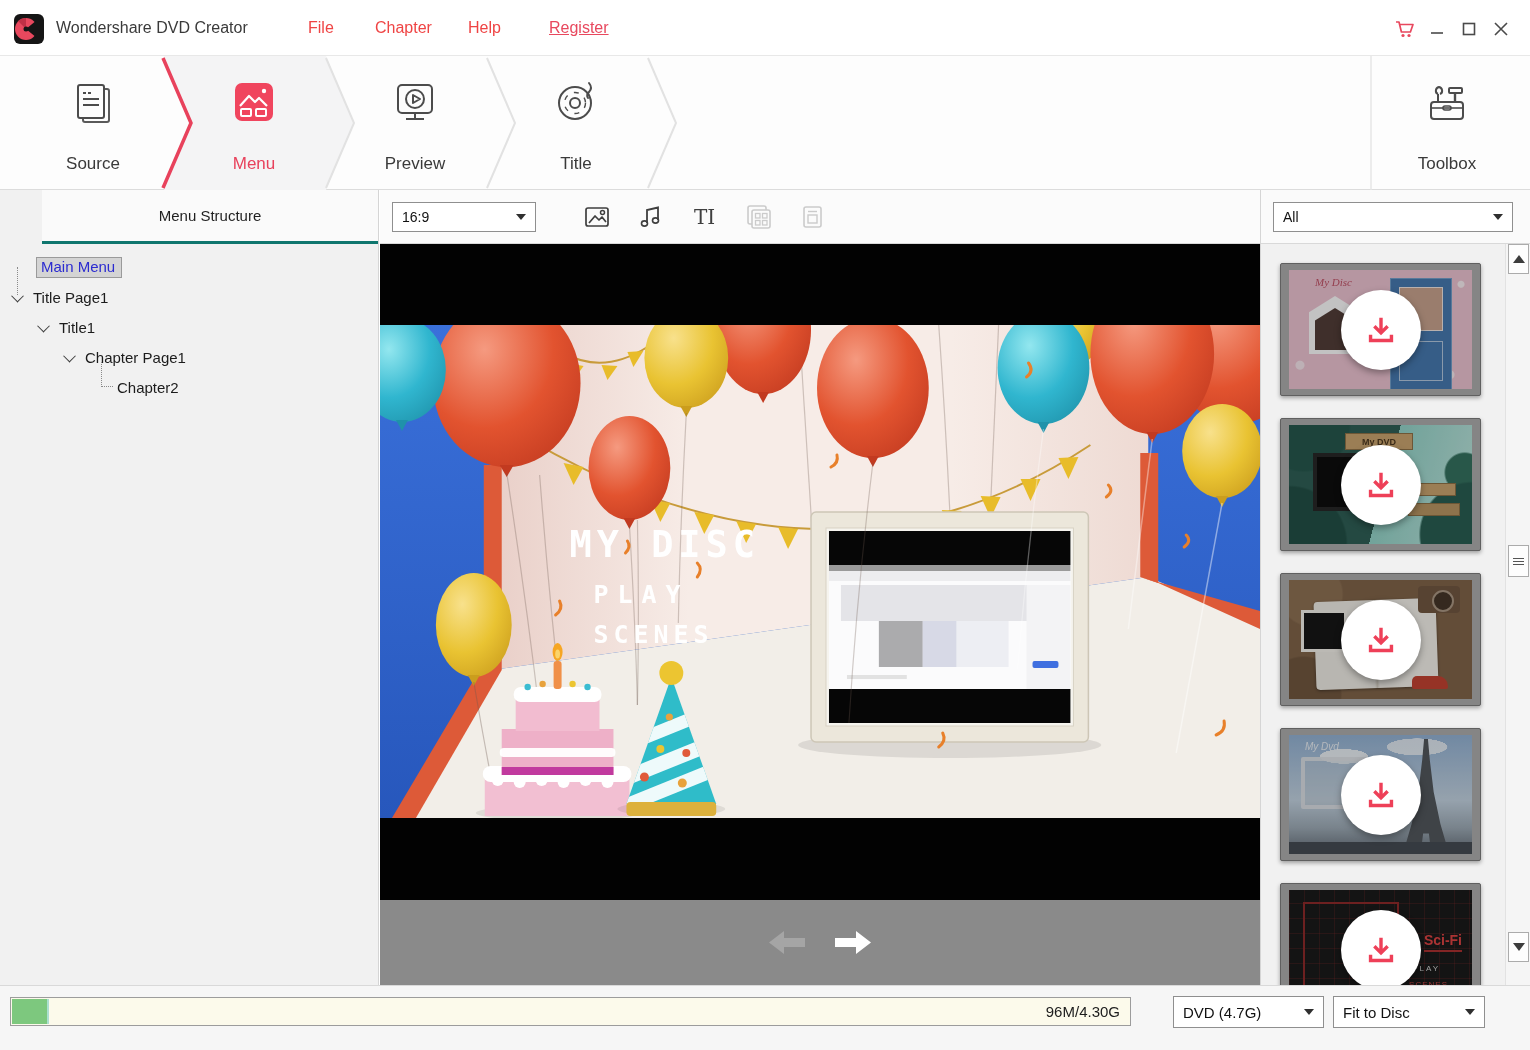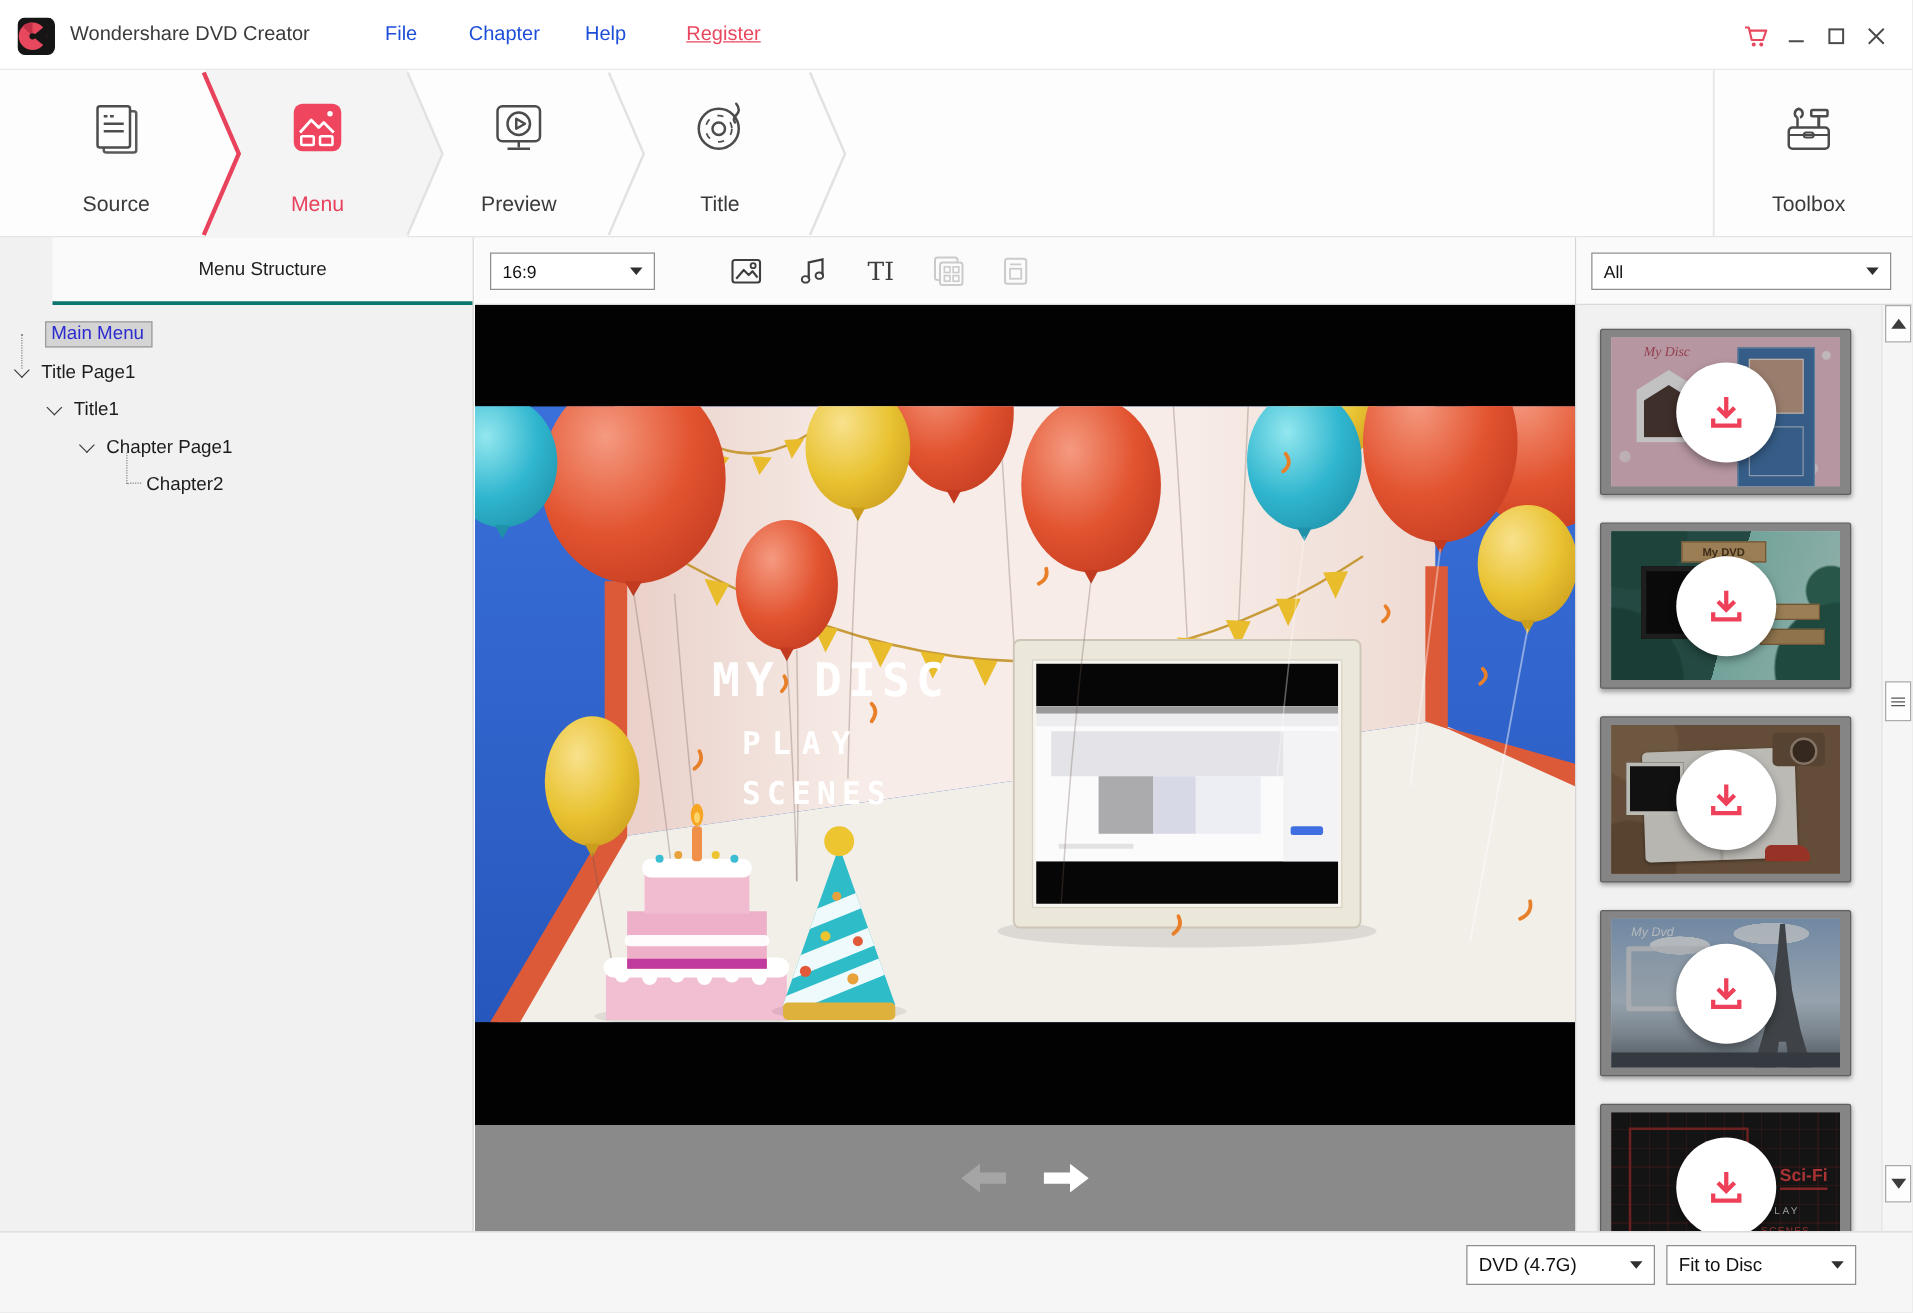--- a/index.html
+++ b/index.html
@@ -5,21 +5,21 @@
   * { box-sizing: border-box; margin: 0; padding: 0; }
   html,body { background:#dcdcdc; }
   .app {
     position: relative; width: 1530px; height: 1050px; background: #fff;
     overflow: hidden; font-family: "Liberation Sans", sans-serif; color:#2f2f2f;
   }
   
   .titlebar { position:absolute; top:0; left:0; width:1530px; height:56px; background:#fff; border-bottom:1px solid #e8e8e8; }
   .logo { position:absolute; left:14px; top:14px; width:30px; height:30px; }
   .app-title { position:absolute; left:56px; top:0; height:56px; display:flex; align-items:center; font-size:16px; color:#3a3a3a; }
-  .tmenu { position:absolute; top:0; height:56px; display:flex; align-items:center; font-size:16px; color:#1d4ed8; cursor:default; }
+  .tmenu { position:absolute; top:0; height:56px; display:flex; align-items:center; font-size:16px; color:#ef4444; cursor:default; }
   .tm-file { left:308px; } .tm-option { left:375px; } .tm-help { left:468px; }
   .tm-register { left:549px; color:#e8485e; text-decoration:underline; }
   .winbtn { position:absolute; top:16px; width:26px; height:26px; display:flex; align-items:center; justify-content:center; }
   .cart { left:1392px; } .minb { left:1424px; } .maxb { left:1456px; } .closeb { left:1488px; }
   
   .wizard { position:absolute; top:56px; left:0; width:1530px; height:134px; background:#fdfdfd; border-bottom:1px solid #dcdcdc; }
   .wizard svg.chrome { position:absolute; inset:0; }
   .step { position:absolute; top:0; width:130px; height:134px; text-align:center; cursor:pointer; }
   .step .sicon { position:absolute; left:37px; top:20px; width:56px; height:56px; }
   .step .slabel { position:absolute; left:0; right:0; bottom:16px; font-size:17px; color:#3a3a3a;margin-top:15px; }
@@ -33,21 +33,21 @@
   .chev { width:9px; height:9px; border-right:1.8px solid #3c3c3c; border-bottom:1.8px solid #3c3c3c; transform:rotate(45deg) translate(-1px,-1px); margin-right:11px; flex:0 0 auto; }
   .r0 { padding-left:36px; } .r1 { padding-left:13px; } .r2 { padding-left:39px; } .r3 { padding-left:65px; } .r4 { padding-left:117px; }
   .sel-label { color:#2b2bd0; background:#d4d4d4; border:1px solid #9a9a9a; padding:0 6px 2px 4px; }
   .dotv { position:absolute; left:17px; top:15px; height:28px; border-left:1px dotted #8a8a8a; }
   .dotL { position:absolute; left:101px; top:-10px; height:25px; width:12px; border-left:1px dotted #8a8a8a; border-bottom:1px dotted #8a8a8a; }
   
   .dd { position:absolute; display:flex; align-items:center; justify-content:space-between; background:#fff; border:1px solid #8f8f8f; font-size:14px; color:#111; padding:0 9px; cursor:pointer; }
   .caret { width:0; height:0; border-left:5px solid transparent; border-right:5px solid transparent; border-top:6px solid #2f2f2f; }
   
   .ctoolbar { position:absolute; top:190px; left:380px; width:880px; height:54px; background:#fbfbfb; border-bottom:1px solid #d9d9d9; }
-  .dd-aspect { left:12px; top:12px; width:132px; height:30px; }
+  .dd-aspect { left:12px; top:12px; width:144px; height:30px; }
   .tbtn { position:absolute; top:13px; width:28px; height:28px; cursor:pointer; }
   .tb0 { left:203px; } .tb1 { left:257px; } .tb2 { left:311px; } .tb3 { left:365px; cursor:default; } .tb4 { left:419px; cursor:default; }
   
   .preview { position:absolute; top:244px; left:380px; width:880px; height:741px; background:#000; }
   .scene { position:absolute; top:81px; left:0; width:880px; height:493px; display:block; }
   .pbar-top { position:absolute; top:0; left:0; right:0; height:81px; background:#020202; }
   .pbar-bottom { position:absolute; top:574px; left:0; right:0; height:82px; background:#020202; }
   .pnav { position:absolute; top:656px; left:0; right:0; height:85px; background:#8a8a8a; display:flex; align-items:center; justify-content:center; gap:30px; }
   .pnav svg { cursor:pointer; }
   
@@ -596,20 +596,24 @@
           <i></i>
           <i></i>
         </div>
       <div class="sb-btn sb-down">
           <span class="tri-down"></span>
         </div>
     </div>
   </div>
 
   <div class="statusbar">
+    <div class="progress">
+      <div class="pfill"></div>
+      <span>96M/4.30G</span>
+    </div>
     <div class="dd dd-disc">
       <span>DVD (4.7G)</span>
       <span class="caret"></span>
     </div>
     <div class="dd dd-fit">
       <span>Fit to Disc</span>
       <span class="caret"></span>
     </div>
   </div>
 

